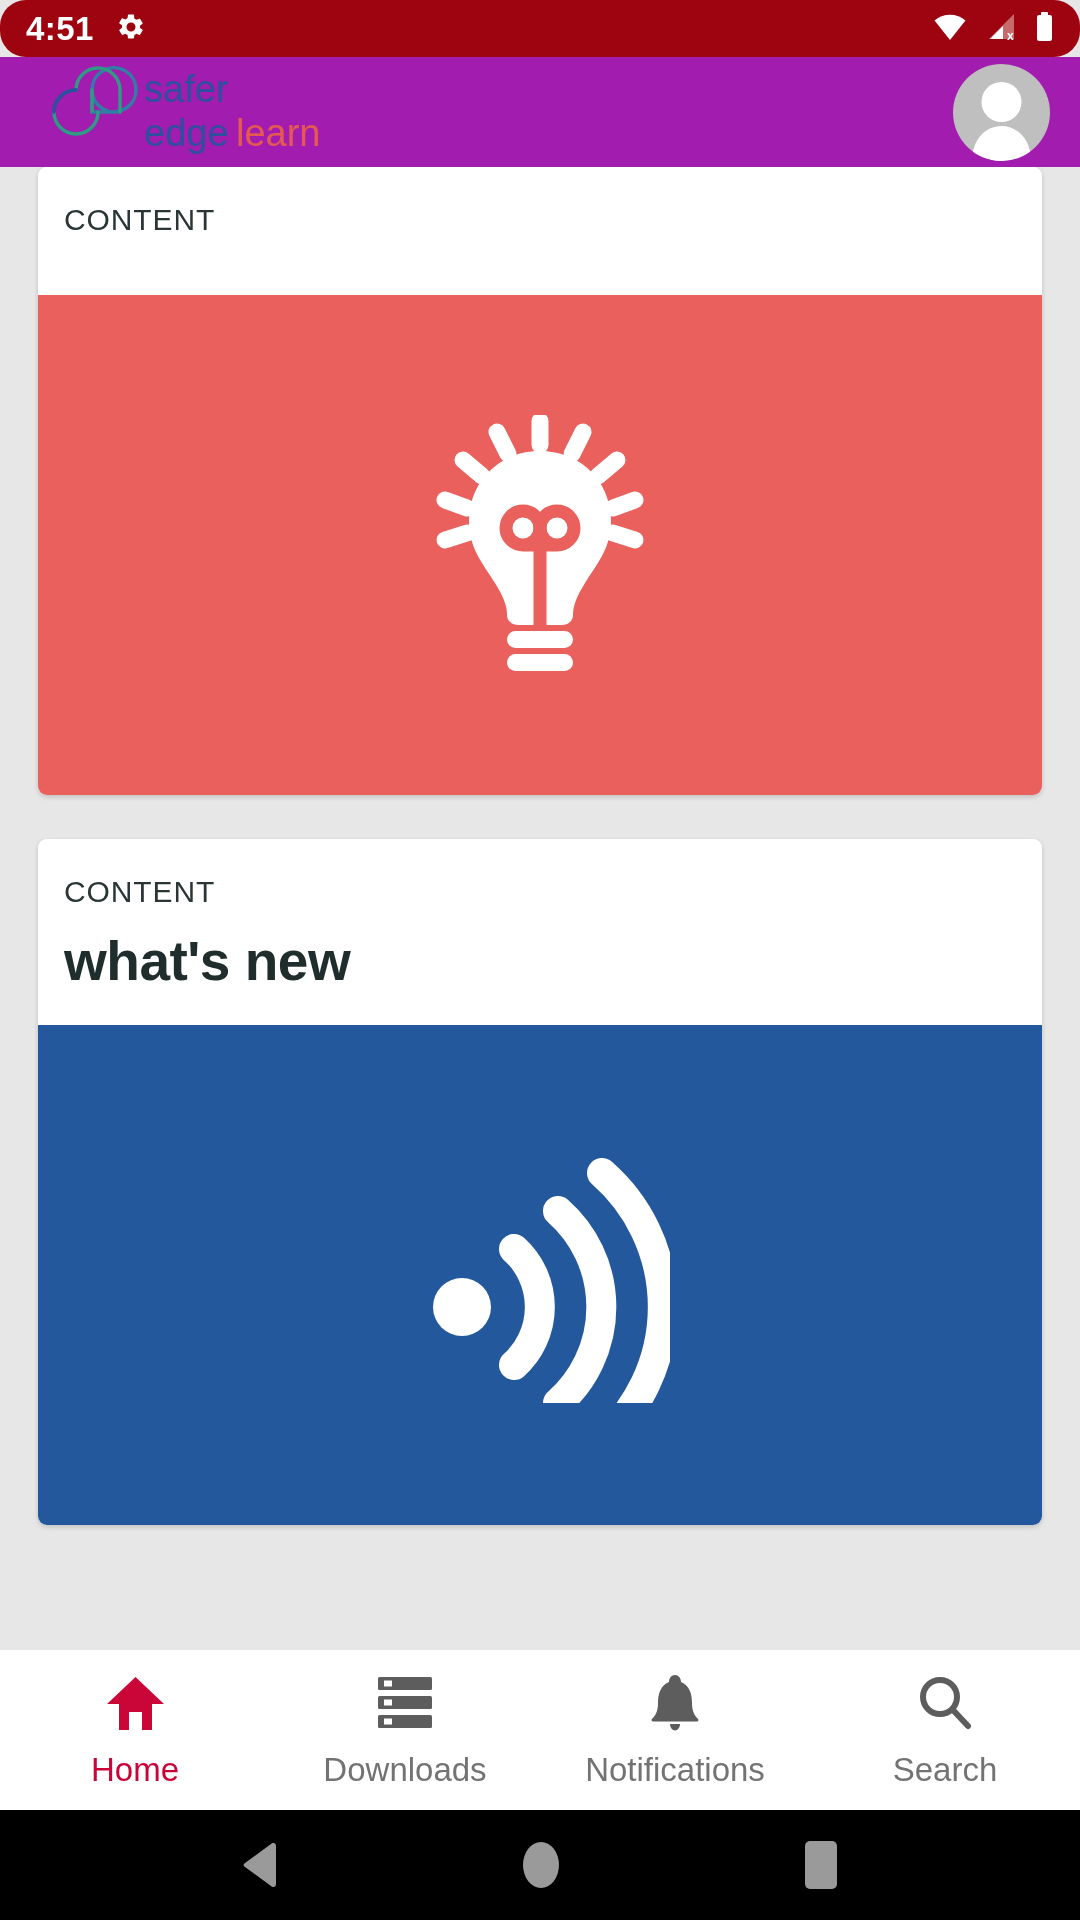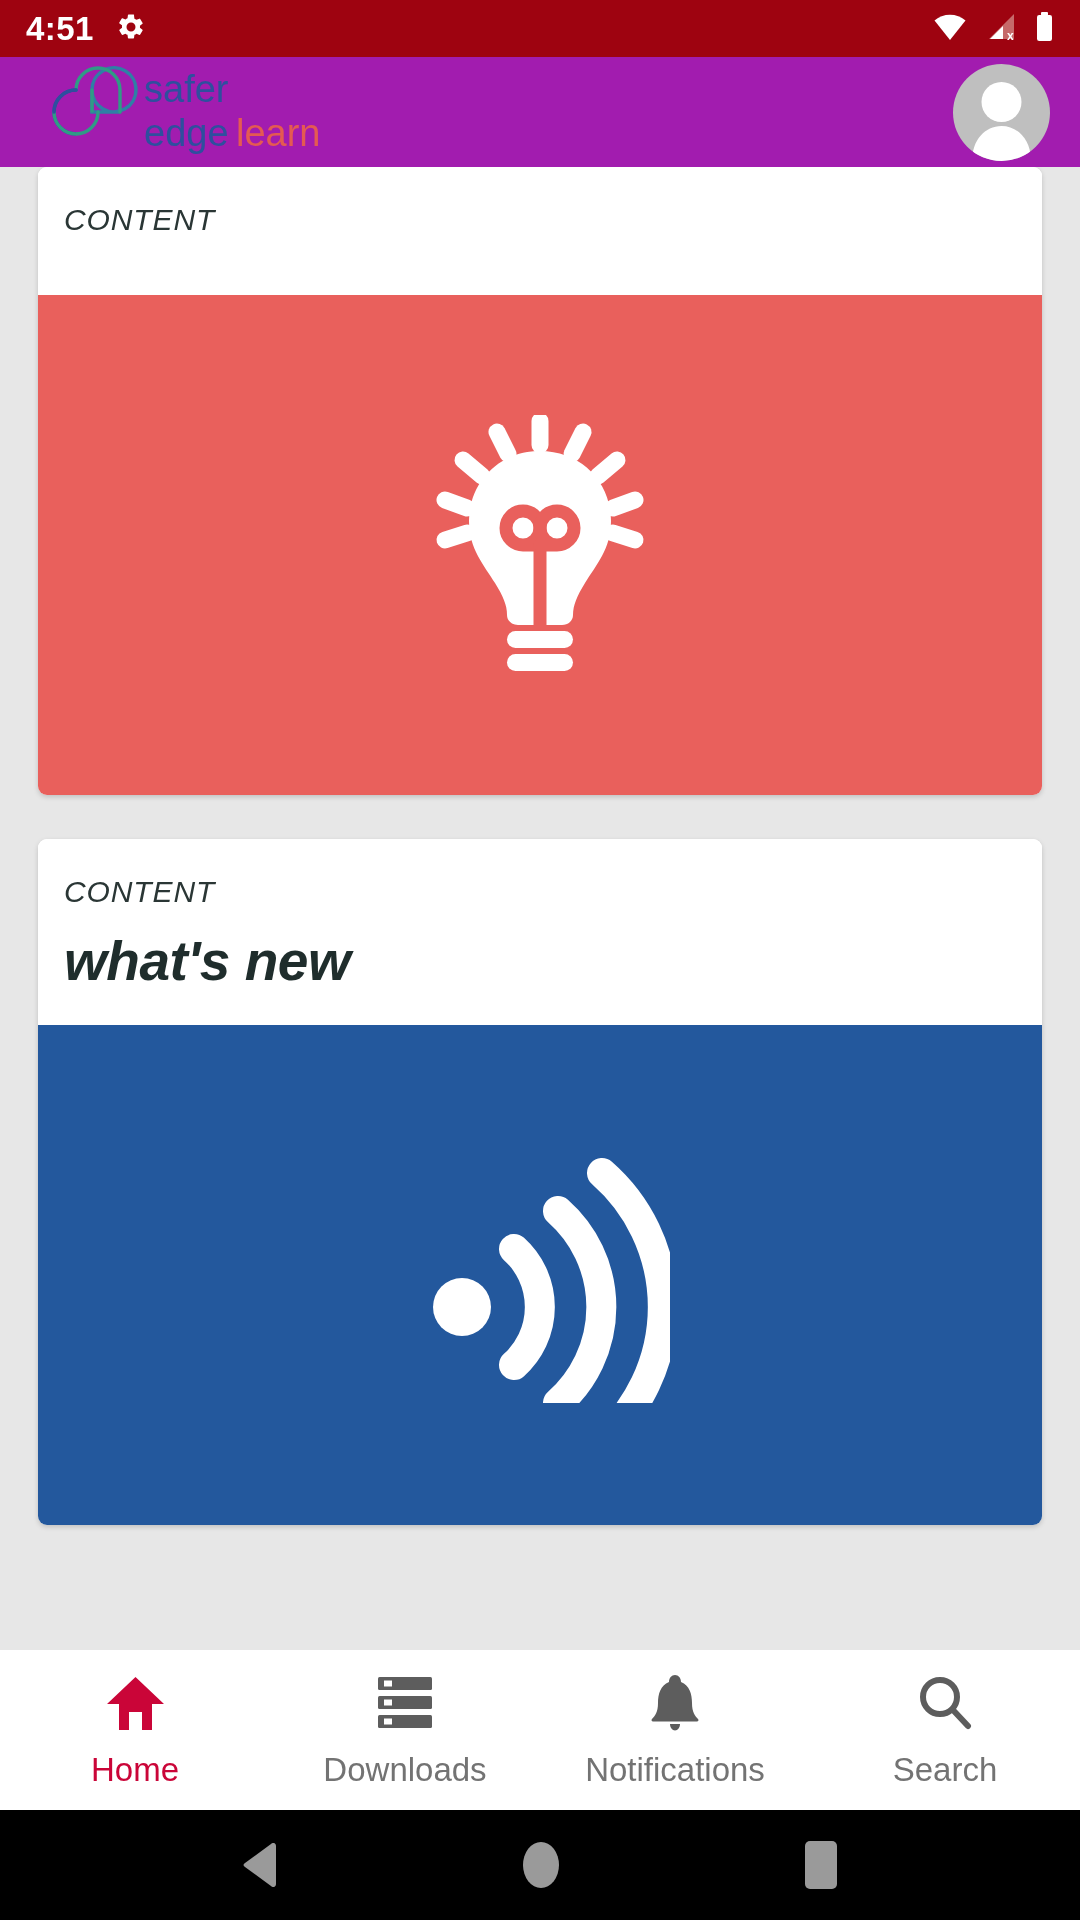--- a/index.html
+++ b/index.html
@@ -17,21 +17,21 @@
     display:flex; flex-direction:column;
   }
 
   
   .statusbar {
     height:57px;
     background:#9e0310;
     display:flex; align-items:center;
     padding:0 26px;
     flex:0 0 auto;
-    position:relative; z-index:40;
+    position:relative; z-index:40;border-radius:26px;
   }
   .sb-left { display:flex; align-items:center; gap:22px; }
   .sb-time {
     color:#ffffff;
     font-size:33px;
     font-weight:600;
     letter-spacing:0.4px;
     line-height:1;
   }
   .sb-right {
@@ -73,21 +73,20 @@
   .card {
     background:#ffffff;
     border-radius:9px;
     box-shadow:0 2px 5px rgba(0,0,0,0.17);
     overflow:hidden;
     margin-bottom:44px;
   }
   .card-head {
     padding:38px 22px 34px 26px;
     background:#ffffff;
-    font-style:italic;
   }
   .card-kicker {
     font-size:30px;
     color:#2a3635;
     letter-spacing:0.9px;
     line-height:1;
     margin-bottom:26px;
     font-weight:400;
   }
   .card-title {

